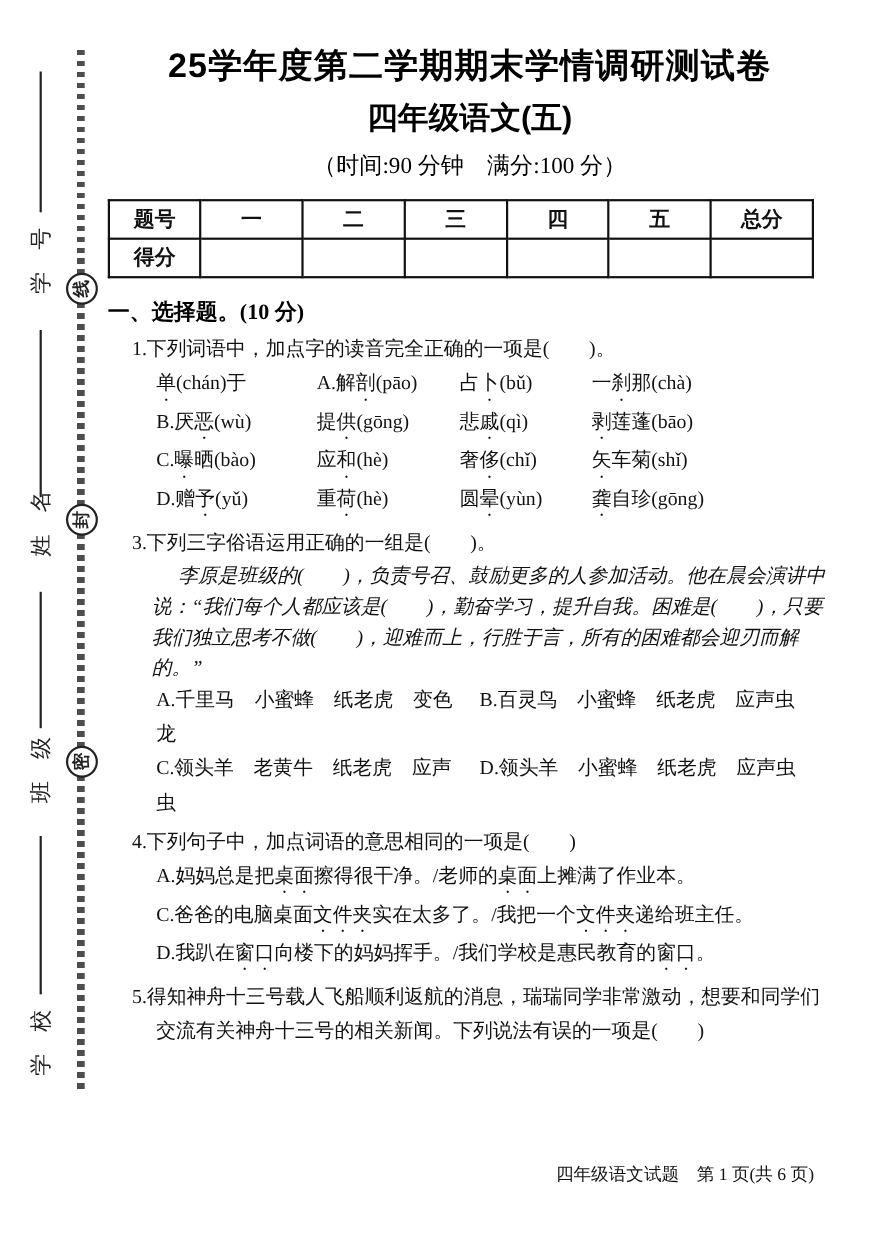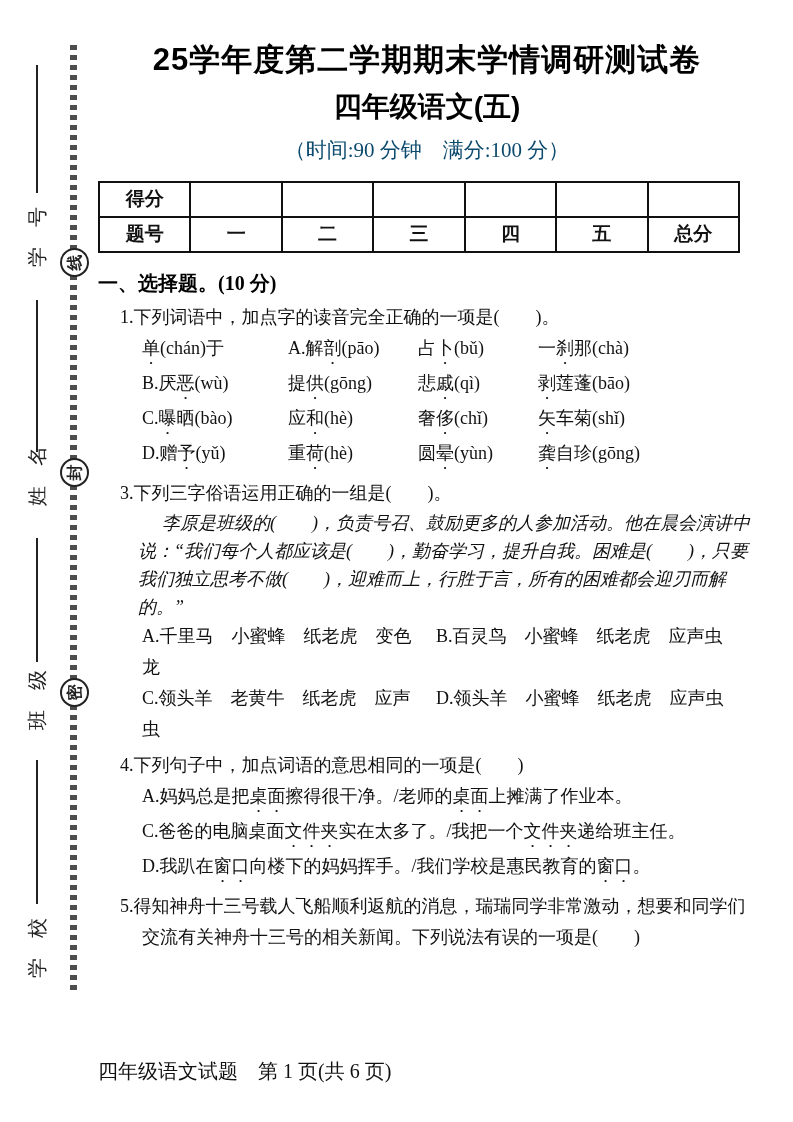--- a/index.html
+++ b/index.html
@@ -46,21 +46,21 @@
   .content { position:absolute; left:98px; top:42px; width:658px; }
 
   .title {
     text-align:center; font-family:"Liberation Sans","DejaVu Sans",sans-serif;
     font-weight:700; font-size:31px; line-height:1.15; letter-spacing:1px; color:#000;
   }
   .subtitle {
     text-align:center; font-family:"Liberation Sans","DejaVu Sans",sans-serif;
     font-weight:700; font-size:28px; margin-top:10px; color:#000;
   }
-  .meta { text-align:center; font-size:21px; margin-top:10px; color:#0c4a6e; }
+  .meta { text-align:center; font-size:21px; margin-top:10px; color:#000000; }
 
   table.score {
     width:642px; margin-top:17px; border-collapse:collapse; table-layout:fixed;
     font-family:"Liberation Sans","DejaVu Sans",sans-serif;
   }
   table.score th, table.score td {
     border:2px solid #111; height:35px; text-align:center;
     font-size:19px; font-weight:700; color:#111;
   }
   table.score .lbl-col { width:13%; }
@@ -77,21 +77,21 @@
 
   .dot {
     -webkit-text-emphasis:filled dot #111;
     -webkit-text-emphasis-position:under;
     text-emphasis:filled dot #111;
     text-emphasis-position:under right;
   }
 
   .footer {
     position:absolute; left:98px; top:1058px; width:642px;
-    text-align:left; font-size:20px; color:#111;
+    text-align:right; font-size:16px; color:#111;
   }
 </style>
 </head>
 <body>
 
 <div class="page">
 
   <div class="rule-seg s1"></div>
   <div class="rule-seg s2"></div>
   <div class="rule-seg s3"></div>
@@ -115,37 +115,37 @@
 
   <div class="content">
 
     <div class="title">25学年度第二学期期末学情调研测试卷</div>
     <div class="subtitle">四年级语文(五)</div>
     <div class="meta">（时间:90 分钟　满分:100 分）</div>
 
     <table class="score">
       <tbody>
           <tr>
-        <td>得分</td>
-        <td></td>
-        <td></td>
-        <td></td>
-        <td></td>
-        <td></td>
-        <td></td>
-      </tr>
-      <tr>
         <th class="lbl-col">题号</th>
         <th>一</th>
         <th>二</th>
         <th>三</th>
         <th>四</th>
         <th>五</th>
         <th>总分</th>
       </tr>
+      <tr>
+        <td>得分</td>
+        <td></td>
+        <td></td>
+        <td></td>
+        <td></td>
+        <td></td>
+        <td></td>
+      </tr>
     </tbody>
       </table>
 
     <div class="section-heading">一、选择题。(10 分)</div>
 
     <div class="q">
       <div class="stem">1.下列词语中，加点字的读音完全正确的一项是(　　)。</div>
       <div class="row4">
         <span><span class="dot">单</span>(chán)于</span>
         <span>A.解<span class="dot">剖</span>(pāo)</span>

